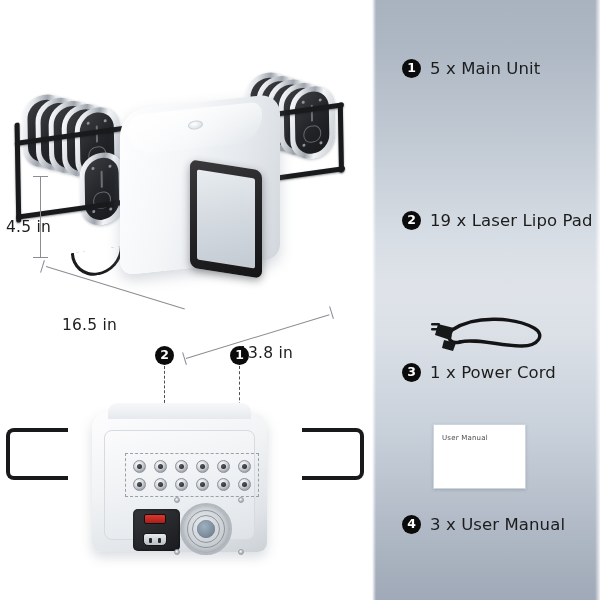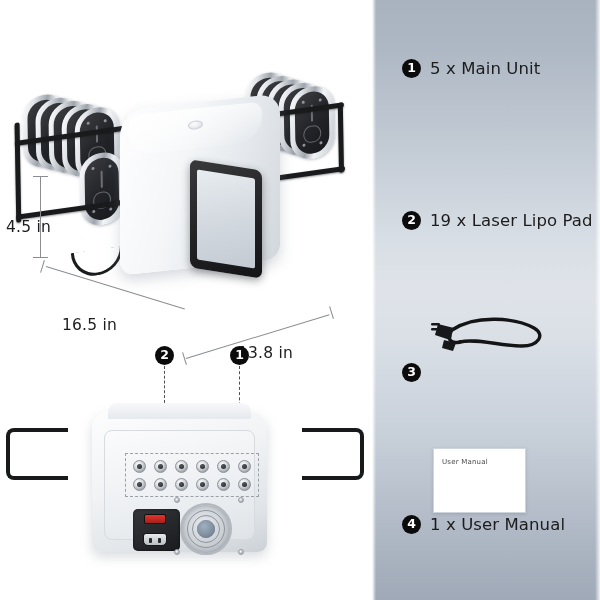--- a/index.html
+++ b/index.html
@@ -47,21 +47,21 @@
   .item-1 { top:59px; }
   .item-2 { top:211px; }
   .item-3 { top:363px; }
   .item-4 { top:515px; }
 
   
   .cord-art { position:absolute; left:60px; top:310px; width:120px; height:48px; }
 
   
   .manual-art {
-    position:absolute; left:63px; top:448px; width:93px; height:65px;
+    position:absolute; left:63px; top:424px; width:93px; height:65px;
     background:#ffffff; border:1px solid #cfd5dc;
     box-shadow:0 1px 3px rgba(40,50,65,.18);
   }
   .manual-text {
     position:absolute; left:8px; top:9px;
     font-size:7px; color:#4a4a4a; letter-spacing:.2px;
   }
 
   
   .hero { position:absolute; left:0; top:60px; width:370px; height:255px; }
@@ -414,24 +414,25 @@
         <path d="M30 32 C22 34, 18 30, 20 26" fill="none" stroke="#141416" stroke-width="3.4" stroke-linecap="round"></path>
         <path d="M8 14 L24 18 L20 30 L5 25 Z" fill="#17181a"></path>
         <rect x="1" y="13" width="9" height="2.6" rx="1.3" fill="#17181a"></rect>
         <rect x="1" y="18" width="9" height="2.6" rx="1.3" fill="#17181a"></rect>
         <path d="M14 30 L26 33 L23 41 L12 38 Z" fill="#17181a"></path>
       </svg>
     </div>
 
     <div class="pack-item item-3">
       <div class="badge">3</div>
+      <div class="pack-label">1 x Power Cord</div>
     </div>
 
     <div class="manual-art">
       <div class="manual-text">User Manual</div>
     </div>
 
     <div class="pack-item item-4">
       <div class="badge">4</div>
-      <div class="pack-label">1 x User Manual</div>
+      <div class="pack-label">3 x User Manual</div>
     </div>
   </div>
 </div>
 
 </body></html>

